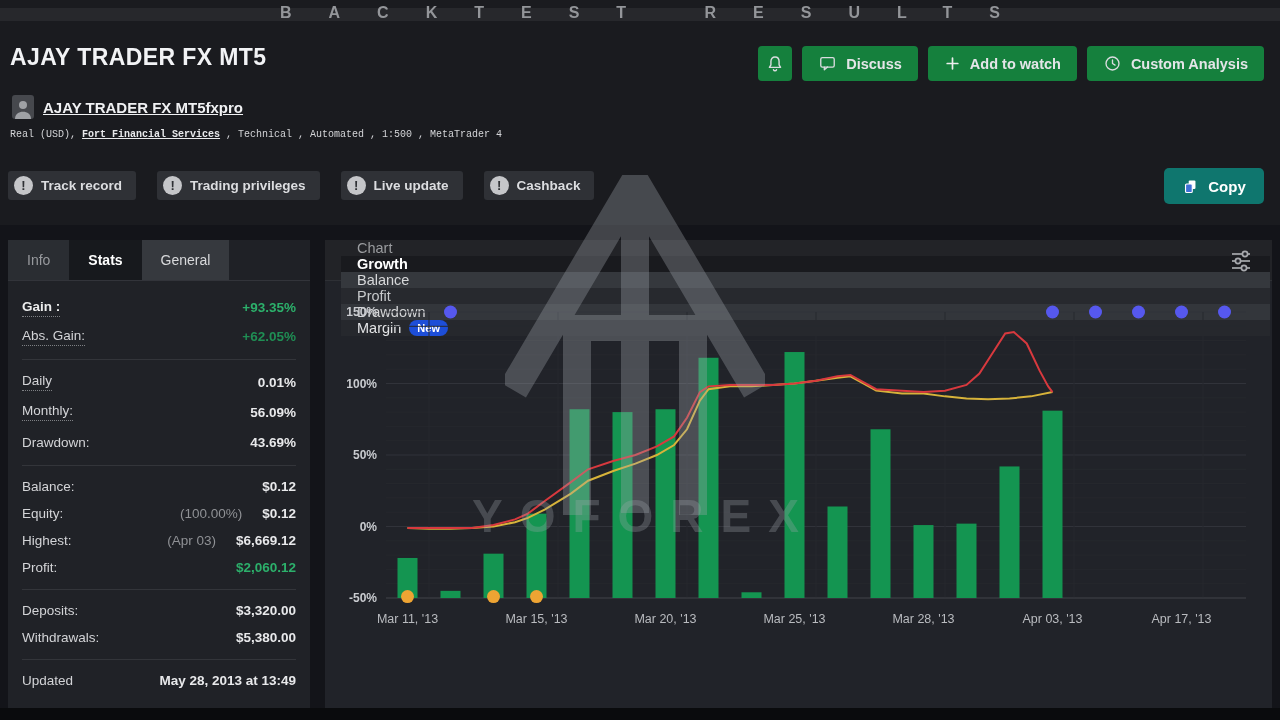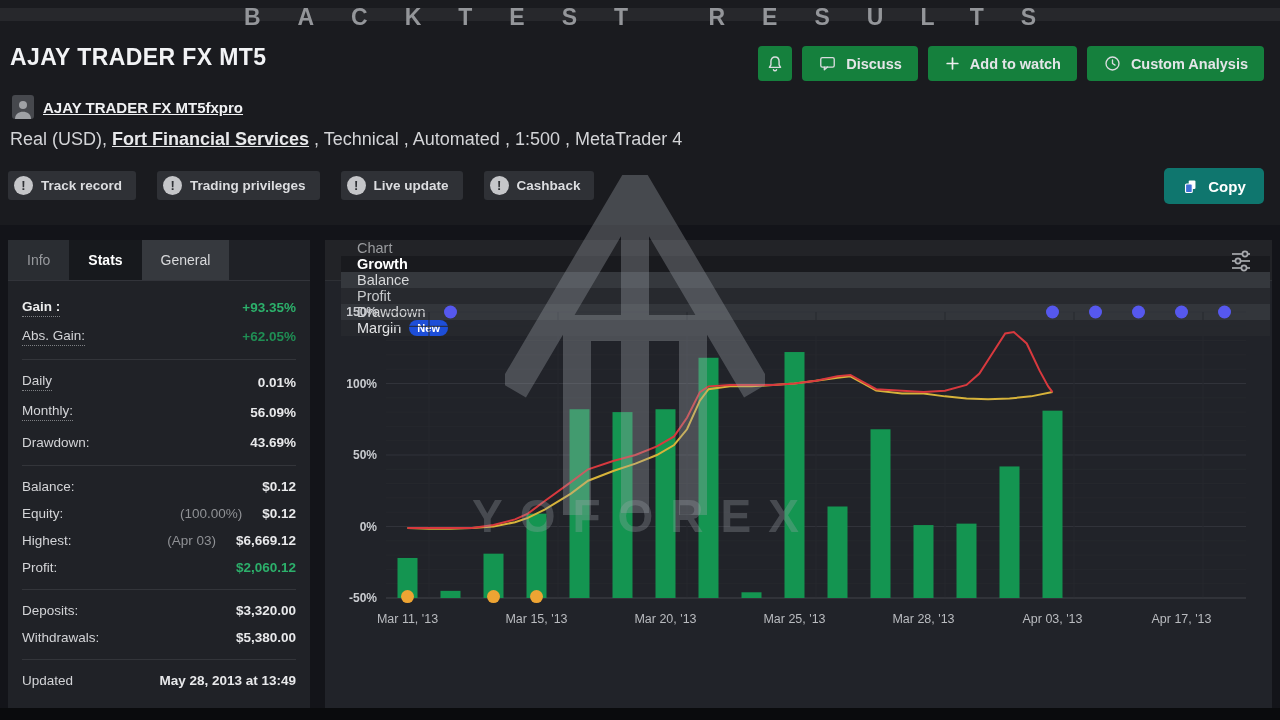--- a/index.html
+++ b/index.html
@@ -3,35 +3,35 @@
 <meta charset="utf-8">
 <style>
   * { margin:0; padding:0; box-sizing:border-box; }
   html,body { width:1280px; height:720px; overflow:hidden; background:#131419;
               font-family:"Liberation Sans", sans-serif; position:relative; }
 
   
   .header { position:absolute; left:0; top:0; width:1280px; height:225px; background:#1a1b1f; }
   .top-band { position:absolute; left:0; top:8px; width:1280px; height:13px; background:#27282c; }
   .banner-letters { position:absolute; left:0; top:4px; width:1280px; text-align:center;
-                    font-size:23px; font-weight:600; letter-spacing:37px; color:#94969a;
+                    font-size:16px; font-weight:600; letter-spacing:37px; color:#94969a;
                     text-indent:37px; white-space:nowrap; }
   .page-title { position:absolute; left:10px; top:44px; font-size:23px; font-weight:800;
                 color:#f2f3f5; letter-spacing:.4px; }
   .actions { position:absolute; top:46px; right:16px; display:flex; gap:10px; }
   .btn { height:35px; background:#15803d; border:none; border-radius:4px; color:#e4e5e8;
          font-size:14.5px; font-weight:600; display:flex; align-items:center; gap:9px;
          padding:0 16px; font-family:inherit; cursor:pointer; }
   .btn.icon-only { width:34px; padding:0; justify-content:center; }
   .icon-stroke { stroke:#dadce0; fill:none; stroke-width:1.7; stroke-linecap:round; stroke-linejoin:round; }
   .user-row { position:absolute; left:12px; top:95px; display:flex; align-items:center; gap:9px; }
   .avatar { width:22px; height:24px; background:#46484d; border-radius:3px; overflow:hidden;
             display:flex; align-items:flex-end; justify-content:center; }
   .user-link { color:#f0f1f3; font-size:15px; font-weight:700; text-decoration:underline; }
-  .account-line { position:absolute; left:10px; top:129px; font-size:18px; color:#d3d4d7; }
+  .account-line { position:absolute; left:10px; top:129px; font-size:10px; color:#d3d4d7;font-family:Liberation Mono, monospace; }
   .account-line b { font-weight:700; text-decoration:underline; color:#e8e9eb; }
   .badges { position:absolute; left:8px; top:171px; display:flex; gap:21px; }
   .pill { height:29px; background:#2f3136; border-radius:3px; display:flex; align-items:center;
           gap:8px; padding:0 14px 0 6px; color:#dcdde0; font-size:13.5px; font-weight:600; }
   .excl { width:19px; height:19px; border-radius:50%; background:#c5c6c9; color:#2e3034;
           font-weight:800; font-size:13px; display:flex; align-items:center; justify-content:center; }
   .excl::after { content:"!"; }
   .copy-btn { position:absolute; top:168px; right:16px; width:100px; height:36px; background:#0f766e;
               border:none; border-radius:5px; color:#fff; font-size:15px; font-weight:700;
               display:flex; align-items:center; justify-content:center; gap:9px; font-family:inherit; cursor:pointer; }

